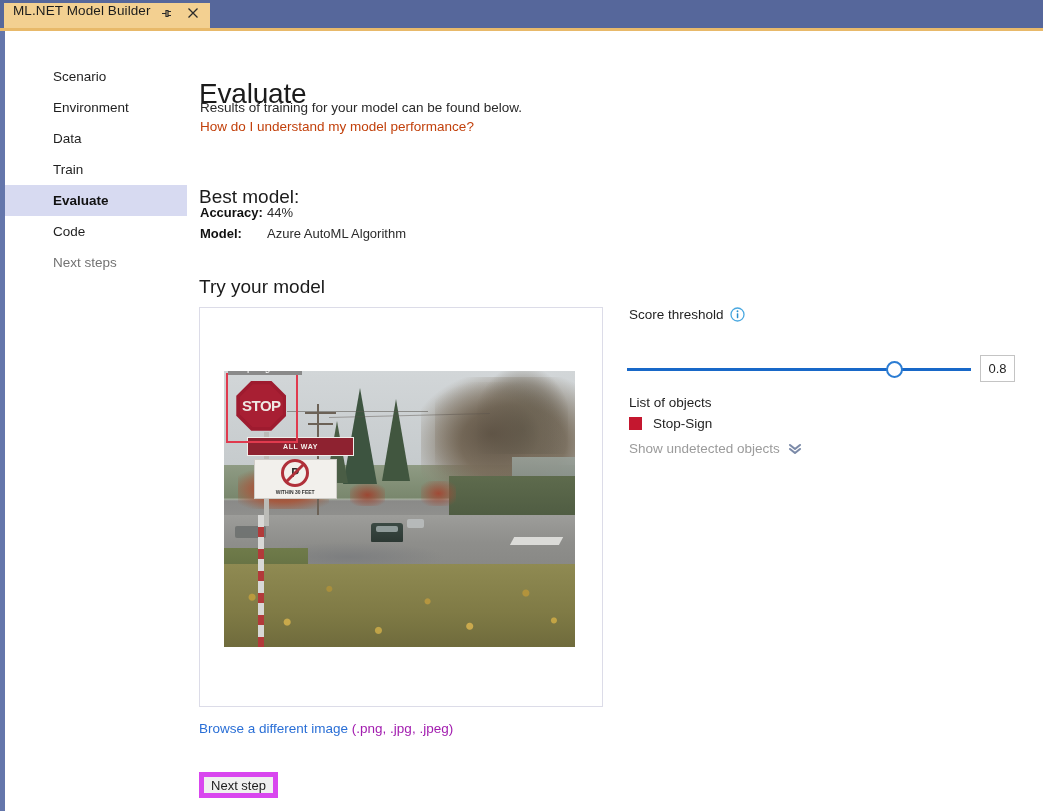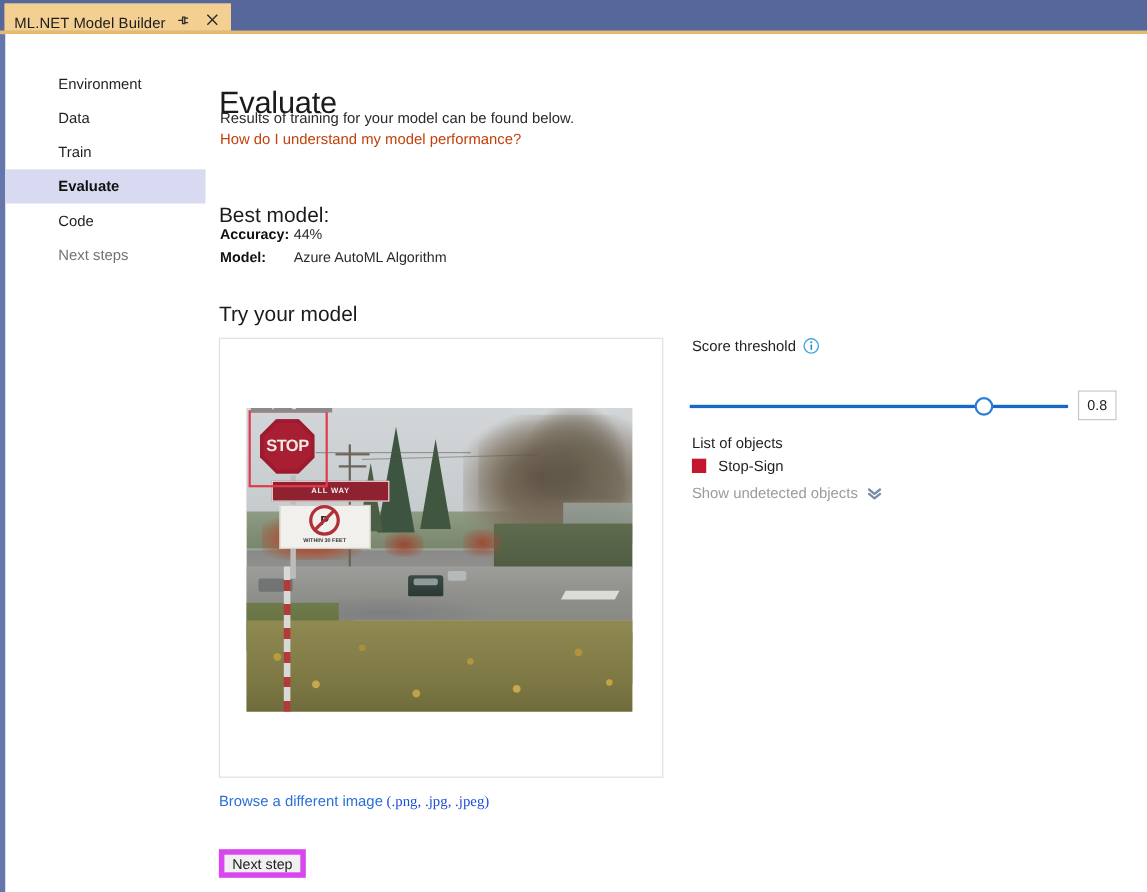--- a/index.html
+++ b/index.html
@@ -29,21 +29,21 @@
     width: 1043px;
     height: 3px;
     background: #e8b96a;
   }
   #tab {
     position: absolute;
     left: 4px; top: 3px;
     height: 25px;
     background: #f3d091;
     display: flex;
-    align-items: flex-end;
+    align-items: flex-start;
     padding: 0 7px 0 9px;
     box-sizing: border-box;
   }
   #tab-title {
     font-size: 13.5px;
     color: #1c1c1c;
     white-space: nowrap;
     letter-spacing: 0.1px;
   }
   .tab-icon {
@@ -321,21 +321,21 @@
   }
 
   #browse-link {
     position: absolute;
     left: 12px; top: 690px;
     font-size: 13.5px;
     color: #2a6fd6;
     cursor: pointer;
     text-decoration: none;
   }
-  #browse-ext { color: #1d4ed8; font-family: Liberation Serif, serif; }
+  #browse-ext { color: #a21caf; }
 
   #next-step-btn {
     position: absolute;
     left: 12px; top: 741px;
     width: 79px; height: 26px;
     background: #f0f0f0;
     border: 5px solid #d946ef;
     font-size: 13px;
     color: #1c1c1c;
     font-family: "Liberation Sans", sans-serif;
@@ -443,20 +443,23 @@
     <svg width="12" height="12" viewBox="0 0 12 12">
       <path d="M1.5 1.5 L10.5 10.5 M10.5 1.5 L1.5 10.5" stroke="currentColor" stroke-width="1.3" fill="none"></path>
     </svg>
   </span>
 </div>
 
 <div id="left-rail"></div>
 
 <nav id="sidebar">
   <div id="nav-list">
+    <div class="nav-item">
+      <span>Scenario</span>
+    </div>
     <div class="nav-item">
       <span>Environment</span>
     </div>
     <div class="nav-item">
       <span>Data</span>
     </div>
     <div class="nav-item">
       <span>Train</span>
     </div>
     <div class="nav-item selected">

